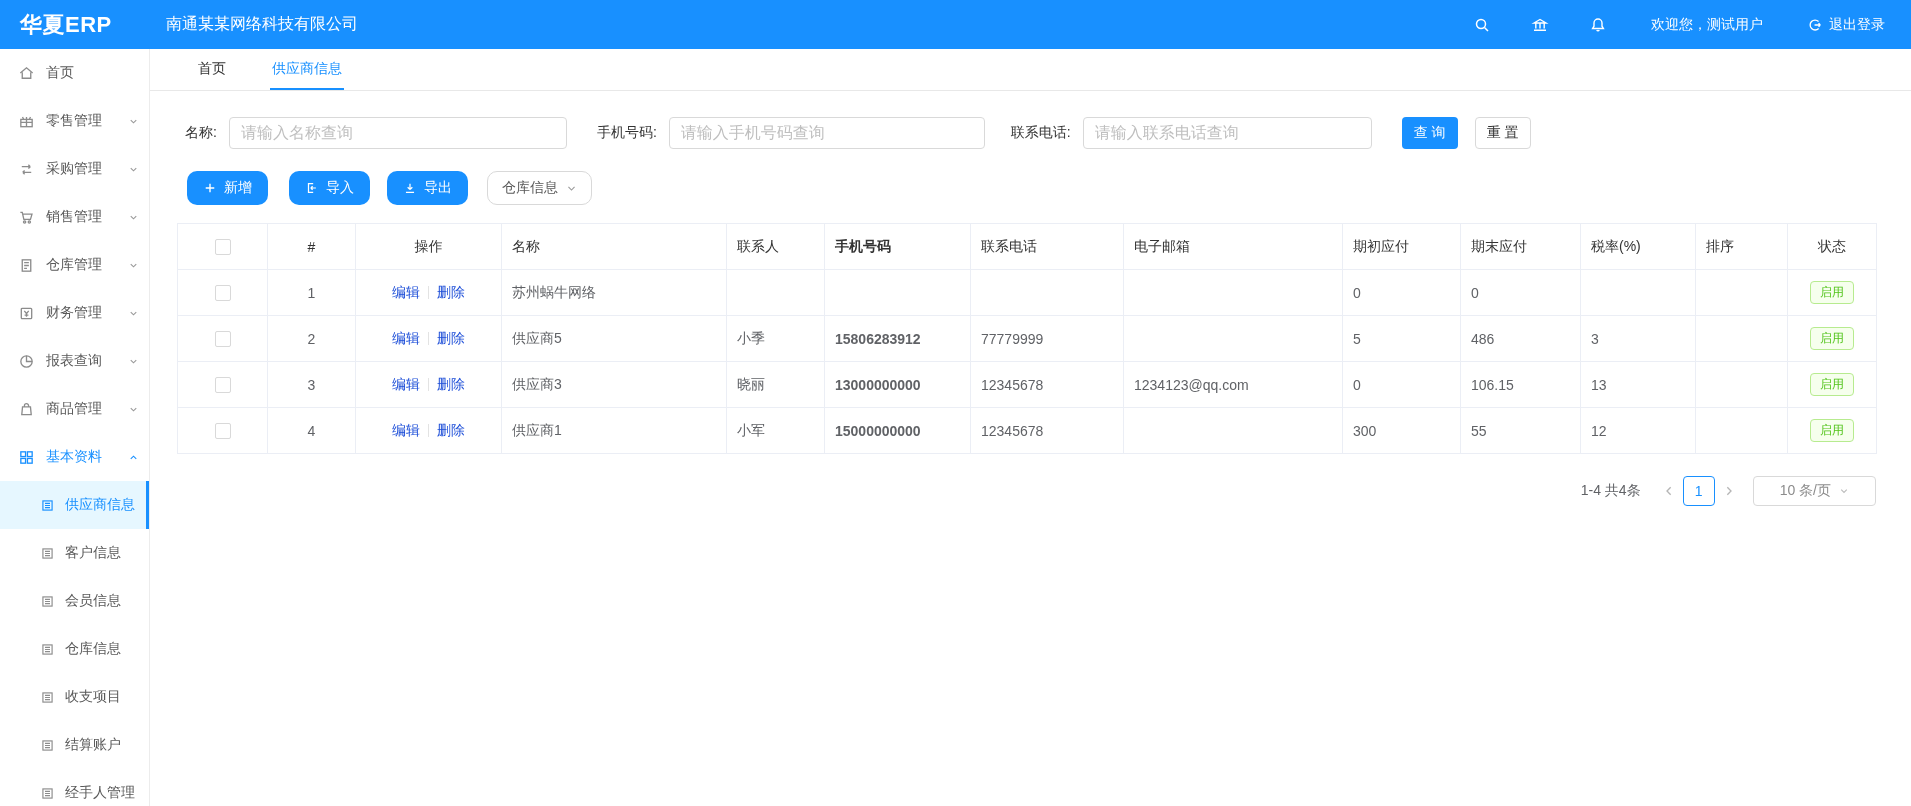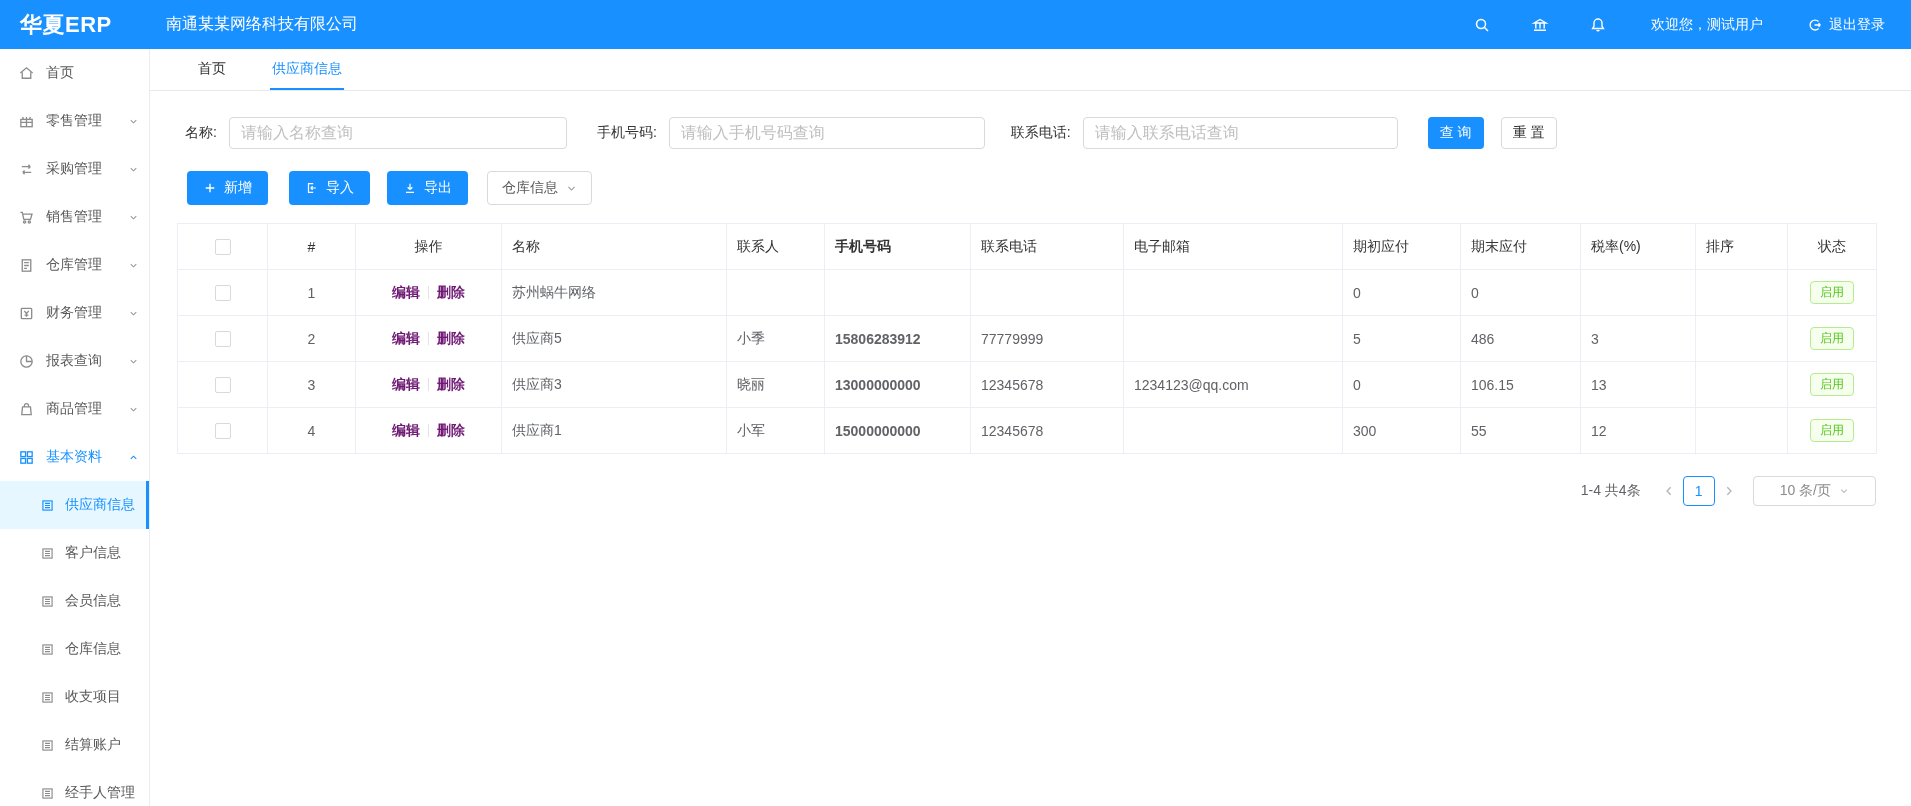--- a/index.html
+++ b/index.html
@@ -44,31 +44,31 @@
   
   .filters { display:flex; align-items:center; margin:26px 0 0 35px; font-size:14px; }
   .filters label { color:#333; }
   .filters input { height:32px; border:1px solid #d9d9d9; border-radius:4px; padding:0 11px;
     font-size:16px; color:#333; outline:none; font-family:inherit; }
   .filters input::placeholder { color:#bfbfbf; }
   .inp-name { width:338px; margin-left:12px; }
   .lbl-phone { margin-left:30px; }
   .inp-phone { width:316px; margin-left:12px; }
   .lbl-tel { margin-left:26px; }
-  .inp-tel { width:315px; margin-left:12px; }
+  .inp-tel { width:289px; margin-left:12px; }
   .btn { height:32px; border-radius:4px; font-size:14px; cursor:pointer; border:1px solid transparent;
     display:inline-flex; align-items:center; justify-content:center; font-family:inherit; }
   .btn-primary { background:#1890ff; color:#fff; }
   .btn-plain { background:#fff; color:#333; border-color:#d9d9d9; }
   .btn-search { width:56px; margin-left:30px; }
   .btn-reset { width:56px; margin-left:17px; }
 
   
   .toolbar { display:flex; align-items:center; margin:22px 0 0 37px; }
-  .tbtn { height:34px; padding:0 15px; gap:7px; }
+  .tbtn { height:34px; padding:0 15px; gap:7px;border-radius:10px; }
   .tbtn svg { width:14px; height:14px; }
   .btn-import { margin-left:21px; }
   .btn-export { margin-left:17px; }
   .btn-batch { margin-left:19px; padding:0 14px; gap:8px; color:#595959; }
   .btn-batch svg { width:11px; height:11px; color:#999; }
 
   
   table { border-collapse:collapse; margin:18px 0 0 27px; font-size:14px; color:#606266;
     table-layout:fixed; width:1699px; }
   th, td { border:1px solid #ebeef5; height:46px; padding:0 10px; font-weight:normal;
@@ -76,21 +76,21 @@
   th { color:#333; }
   .col-check { width:90px; text-align:center; }
   .col-num { width:88px; text-align:center; }
   .col-op { width:146px; text-align:center; }
   .col-name { width:225px; } .col-contact { width:98px; } .col-phone { width:146px;font-weight:bold; }
   .col-tel { width:153px; } .col-email { width:219px; } .col-begin { width:118px; }
   .col-end { width:120px; } .col-tax { width:115px; } .col-sort { width:92px; }
   .col-status { width:89px; text-align:center; }
   .checkbox { display:inline-block; width:16px; height:16px; border:1px solid #d9d9d9;
     border-radius:2px; background:#fff; vertical-align:middle; cursor:pointer; }
-  .oplink { color:#701a75; cursor:pointer; text-decoration:none;font-weight:bold; }
+  .oplink { color:#1d4ed8; cursor:pointer; text-decoration:none; }
   .opdiv { display:inline-block; width:1px; height:13px; background:#e3e3e3; margin:0 8px; vertical-align:-2px; }
   .badge { display:inline-block; padding:3px 9px; font-size:12px; color:#52c41a;
     background:#f6ffed; border:1px solid #b7eb8f; border-radius:4px; line-height:1.2; }
 
   
   .pagination { display:flex; align-items:center; justify-content:flex-end;
     margin:22px 35px 0 0; font-size:14px; color:#606266; }
   .pg-total { margin-right:14px; }
   .pg-arrow { width:12px; height:12px; color:#b5b5b5; cursor:pointer; margin:0 8px; }
   .pg-page { width:32px; height:30px; border:1px solid #1890ff; border-radius:4px; color:#1890ff;

